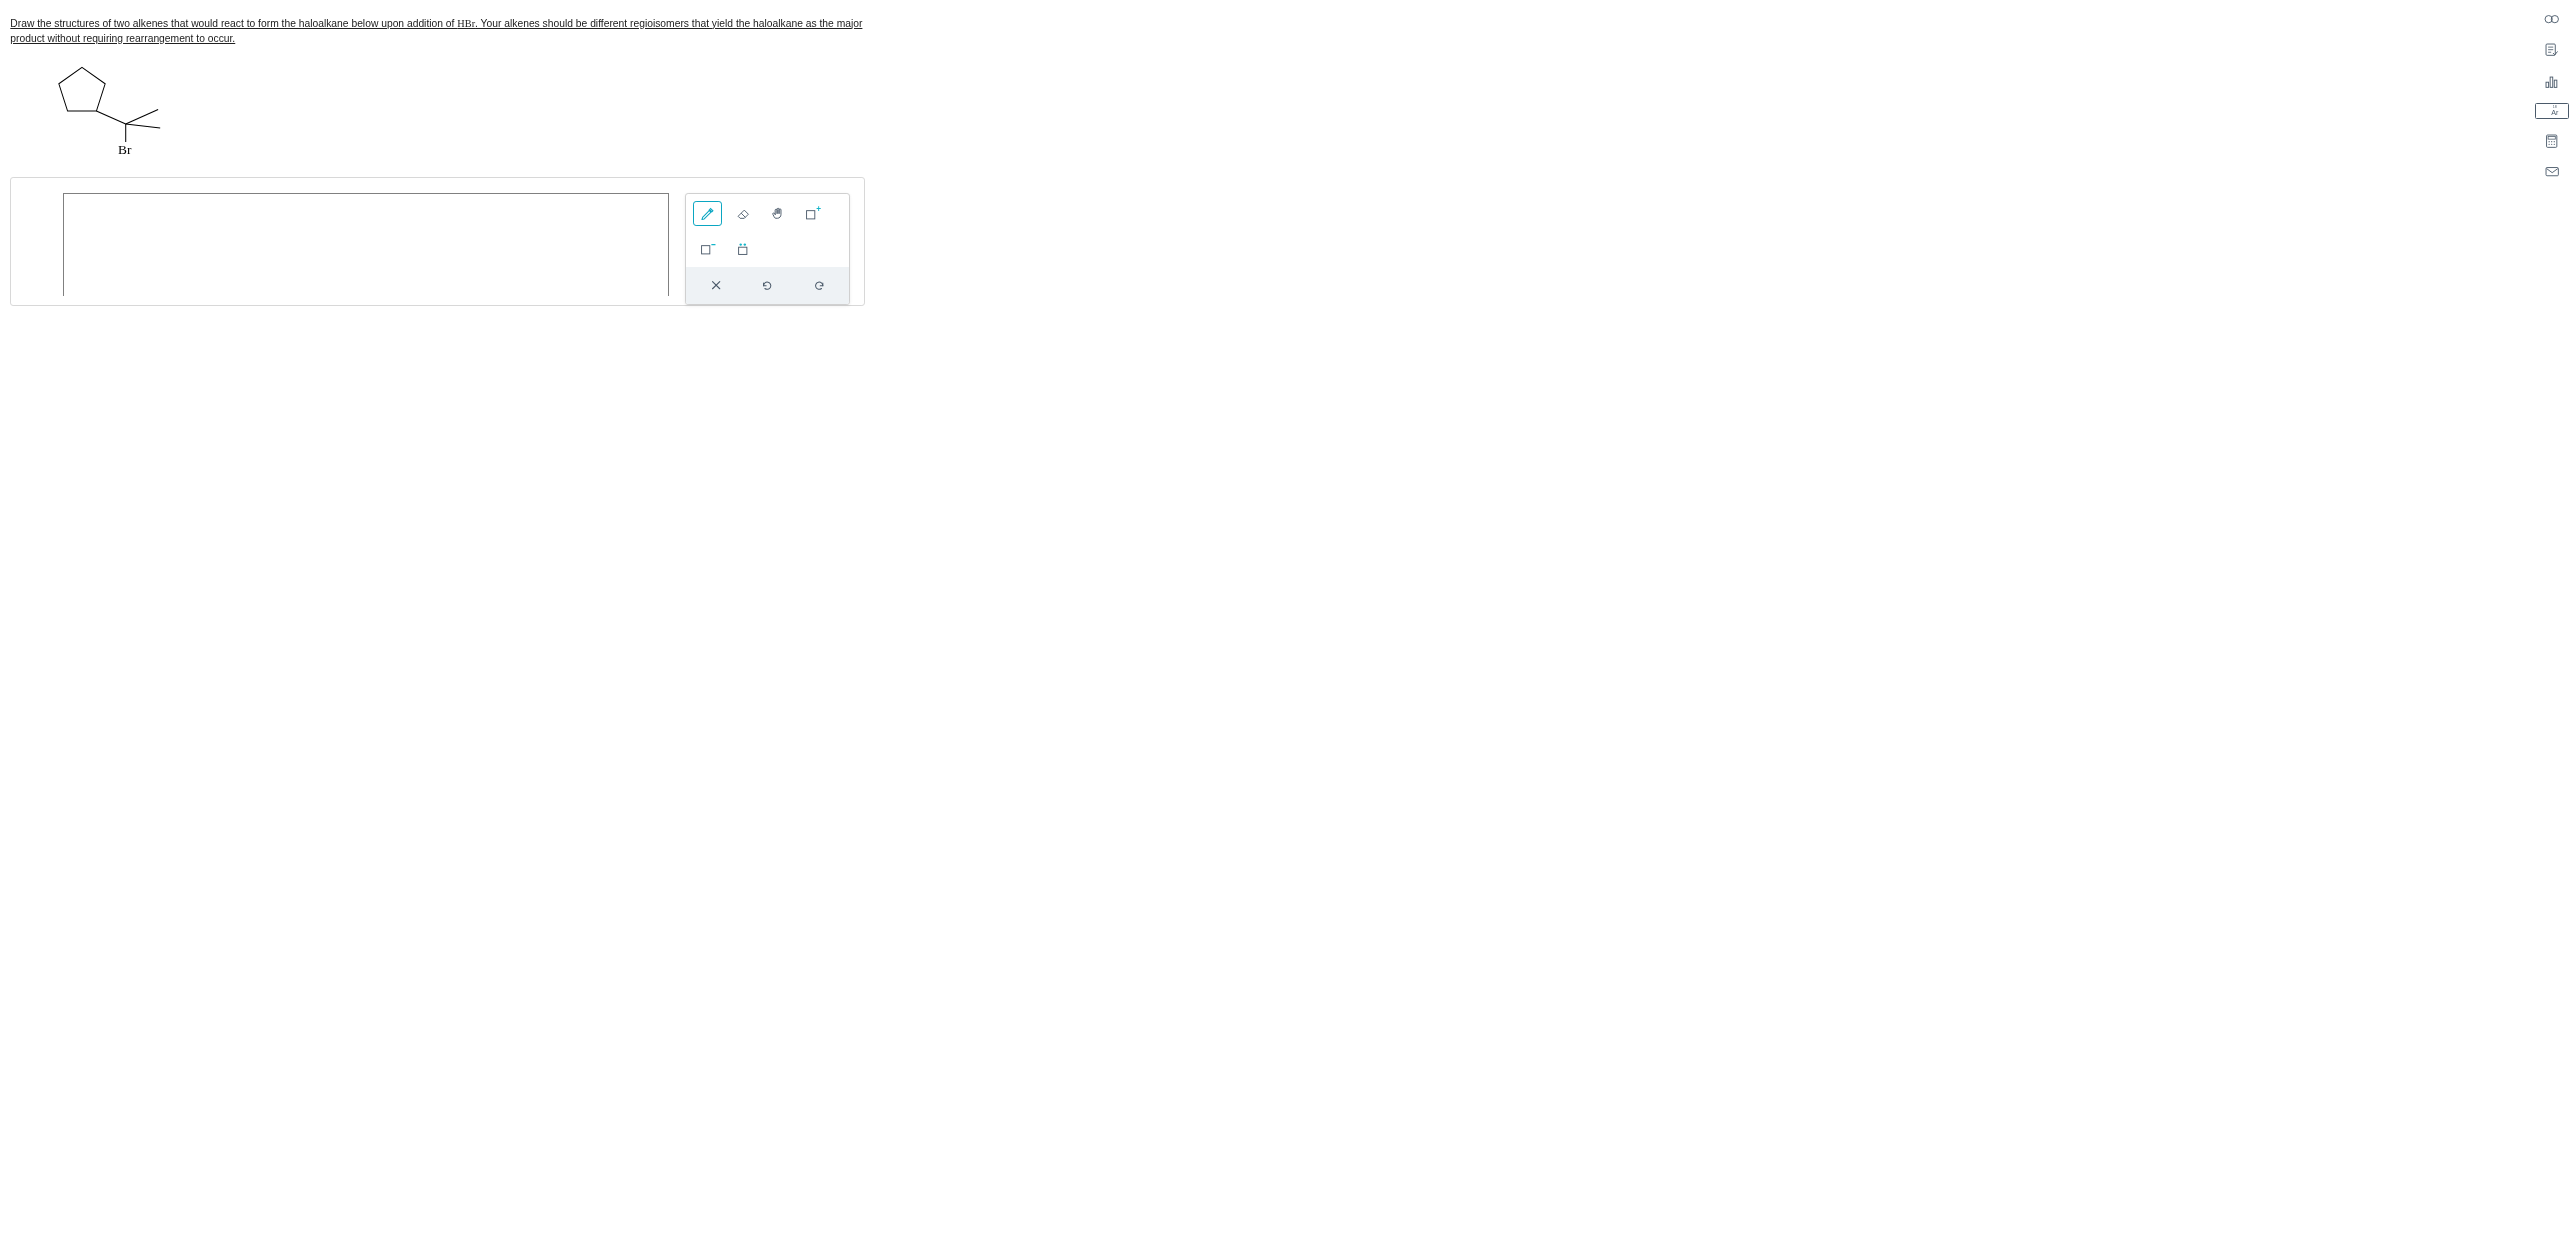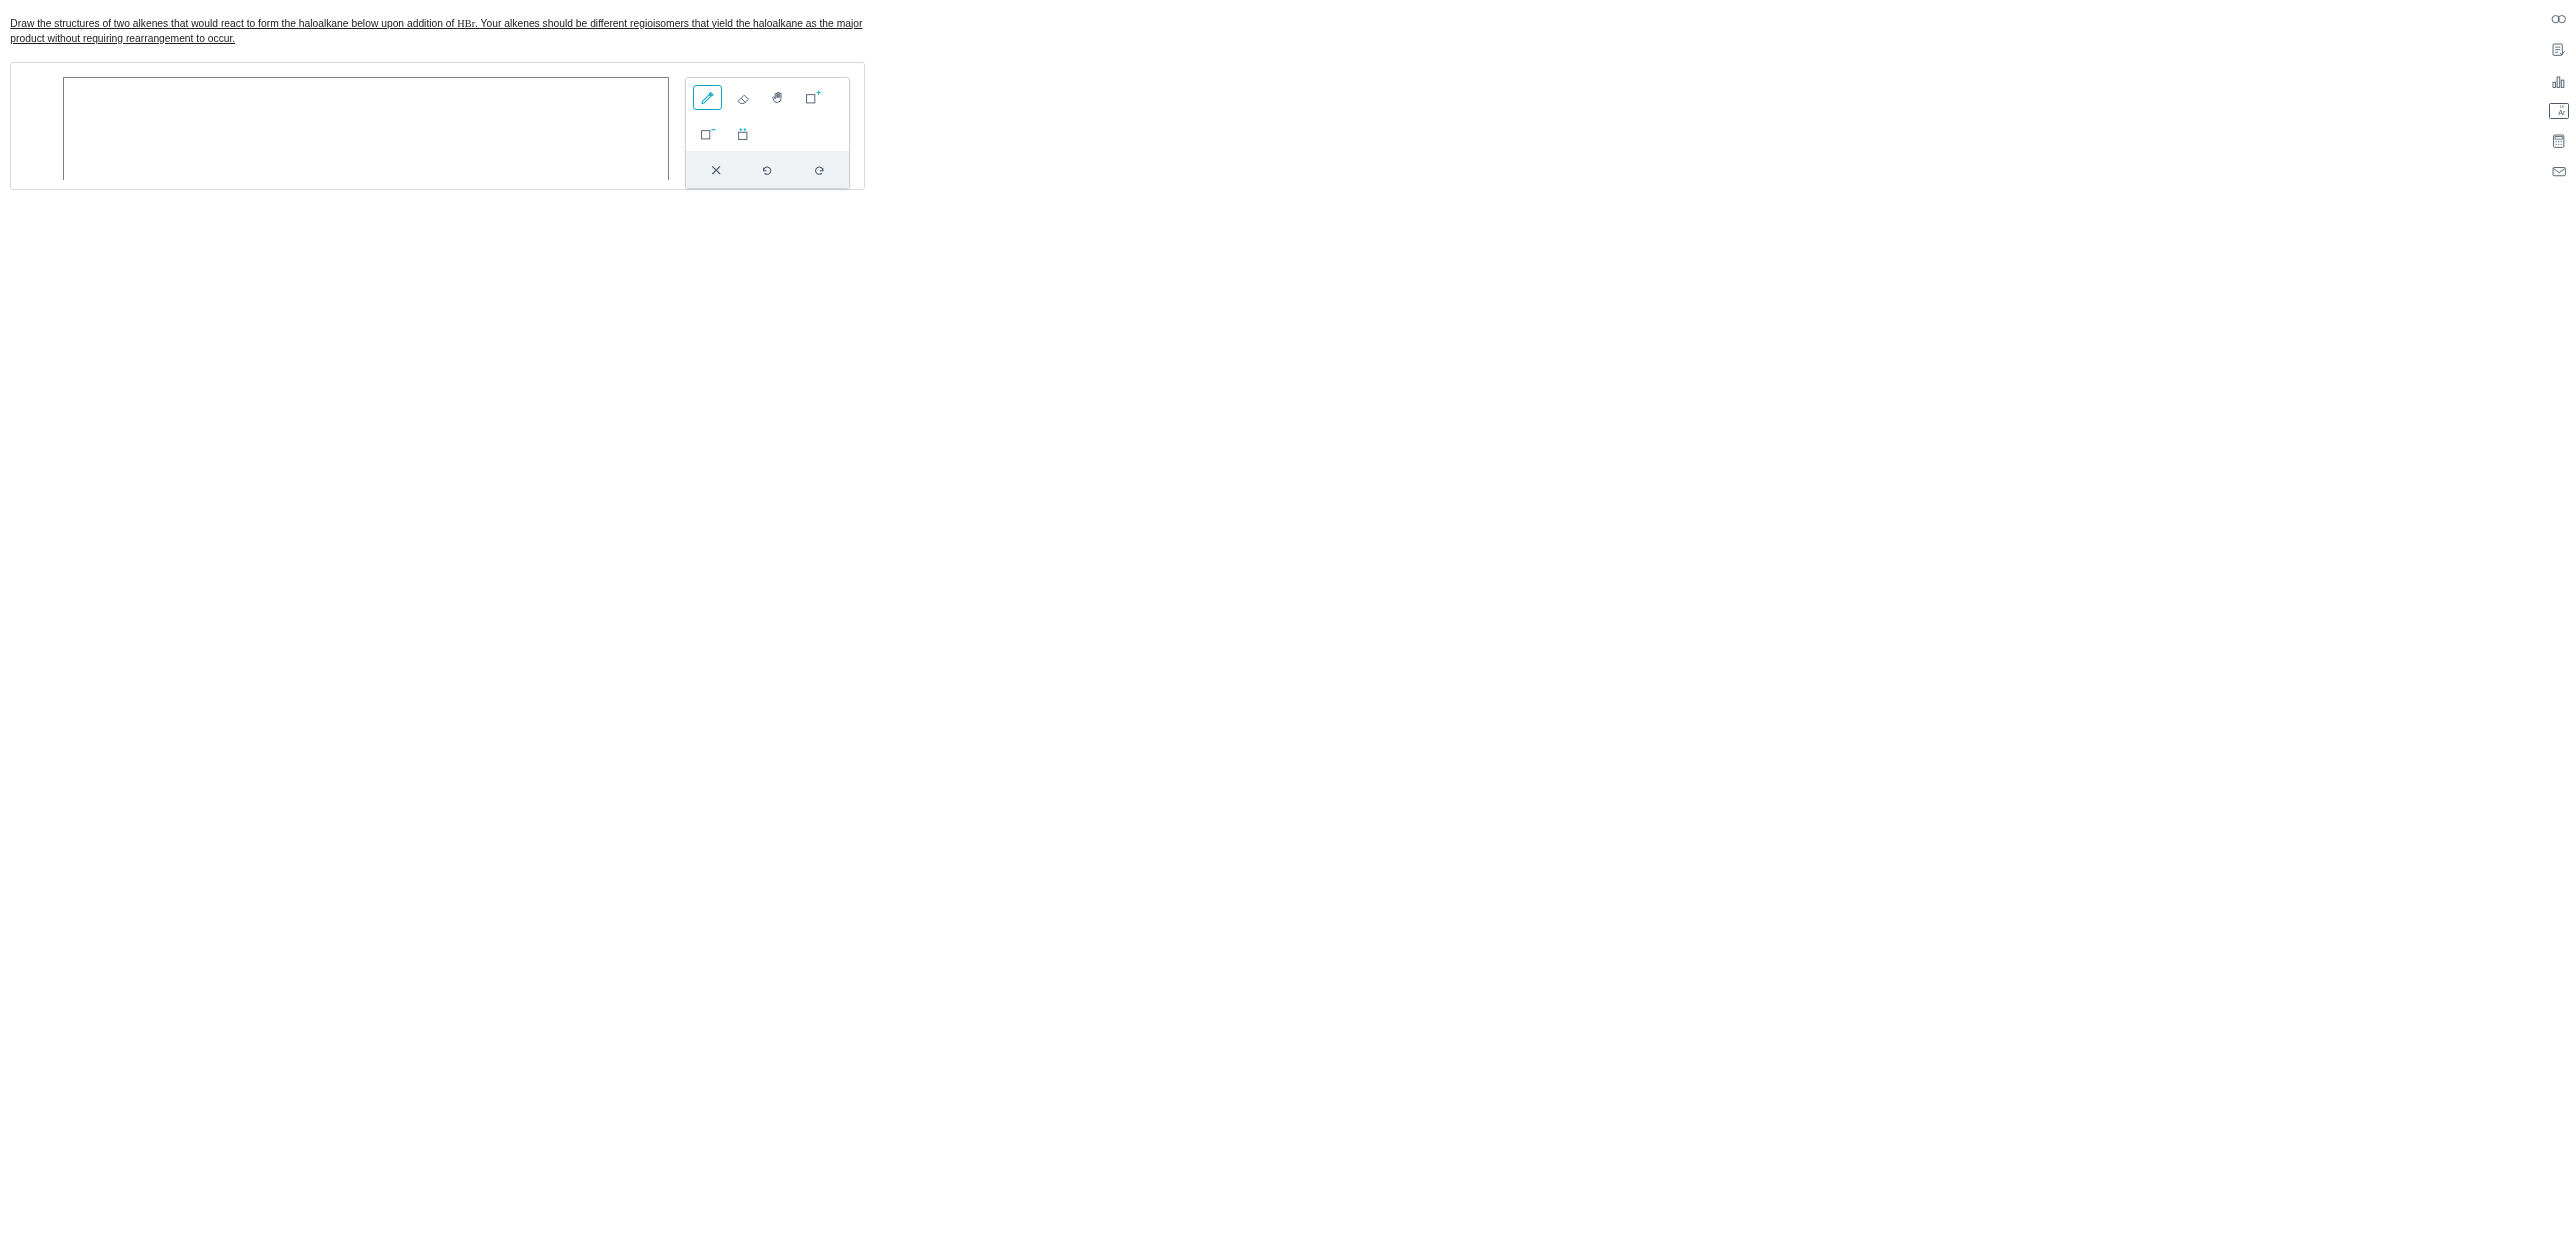--- a/index.html
+++ b/index.html
@@ -99,20 +99,37 @@
   }
 </style>
 </head>
 <body>
 
 <div class="main-area">
   <p class="question-text">
     <span>Draw the structures of two alkenes that would react to form the haloalkane below upon addition of </span><span class="chem-formula">HBr</span><span>. Your alkenes should be different regioisomers that yield the haloalkane as the major product without requiring rearrangement to occur.</span>
   </p>
 
+  <div class="molecule-display">
+    <svg width="144" height="93" viewBox="0 0 280 180" style="font-size:20px">
+      <g stroke="#000" stroke-width="2" fill="none" stroke-linejoin="miter">
+
+        <polygon points="70,10 115,42 98,95 42,95 25,42"></polygon>
+
+        <line x1="98" y1="95" x2="155" y2="120"></line>
+
+        <line x1="155" y1="120" x2="218" y2="92"></line>
+
+        <line x1="155" y1="120" x2="222" y2="128"></line>
+
+        <line x1="155" y1="120" x2="155" y2="155"></line>
+      </g>
+      <text x="140" y="178" font-family="Times New Roman, serif" font-size="26" fill="#000">Br</text>
+    </svg>
+  </div>
 
   <div class="answer-region">
     <div class="drawing-canvas"></div>
 
     <div class="tool-panel">
 
       <div class="tool-row row1">
         <div class="tool-btn selected">
           <svg width="15.5" height="15.5" viewBox="0 0 24 24">
             <path d="M3 21l3.5-1 11-11-2.5-2.5-11 11L3 21z M14 6.5l2.5 2.5" stroke="#0aa6c2" stroke-width="1.6" fill="none" stroke-linecap="round" stroke-linejoin="round"></path>
@@ -194,21 +211,21 @@
       <path d="M16 20l3 3 5-6" stroke="#4b5a6a" stroke-width="1.8" fill="none" stroke-linecap="round"></path>
     </svg>
   </div>
   <div class="rail-btn">
     <svg width="13.4" height="13.4" viewBox="0 0 26 26">
       <rect x="2" y="14" width="5" height="10" stroke="#4b5a6a" stroke-width="1.8" fill="none"></rect>
       <rect x="10" y="4" width="5" height="20" stroke="#4b5a6a" stroke-width="1.8" fill="none"></rect>
       <rect x="18" y="10" width="5" height="14" stroke="#4b5a6a" stroke-width="1.8" fill="none"></rect>
     </svg>
   </div>
-  <div class="rail-btn" style="flex-direction:column;border:0.9px solid #4b5a6a;border-radius:1.5px;width:20px;height:16.5px;font-family:Arial;padding-left:6px;">
+  <div class="rail-btn" style="flex-direction:column;border:0.9px solid #4b5a6a;border-radius:1.5px;width:34px;height:16.5px;font-family:Arial;padding-left:6px;">
     <span style="font-size:3.6px;line-height:3.6px;color:#4b5a6a;">18</span>
     <span style="font-size:7.2px;line-height:7.2px;color:#4b5a6a;font-weight:500;">Ar</span>
   </div>
   <div class="rail-btn">
     <svg width="13.4" height="14.4" viewBox="0 0 26 28">
       <rect x="3" y="2" width="20" height="24" rx="2" stroke="#4b5a6a" stroke-width="1.8" fill="none"></rect>
       <rect x="6" y="5" width="14" height="5" stroke="#4b5a6a" stroke-width="1.5" fill="none"></rect>
       <circle cx="8" cy="15" r="1.2" fill="#4b5a6a"></circle>
         <circle cx="13" cy="15" r="1.2" fill="#4b5a6a"></circle>
         <circle cx="18" cy="15" r="1.2" fill="#4b5a6a"></circle>

